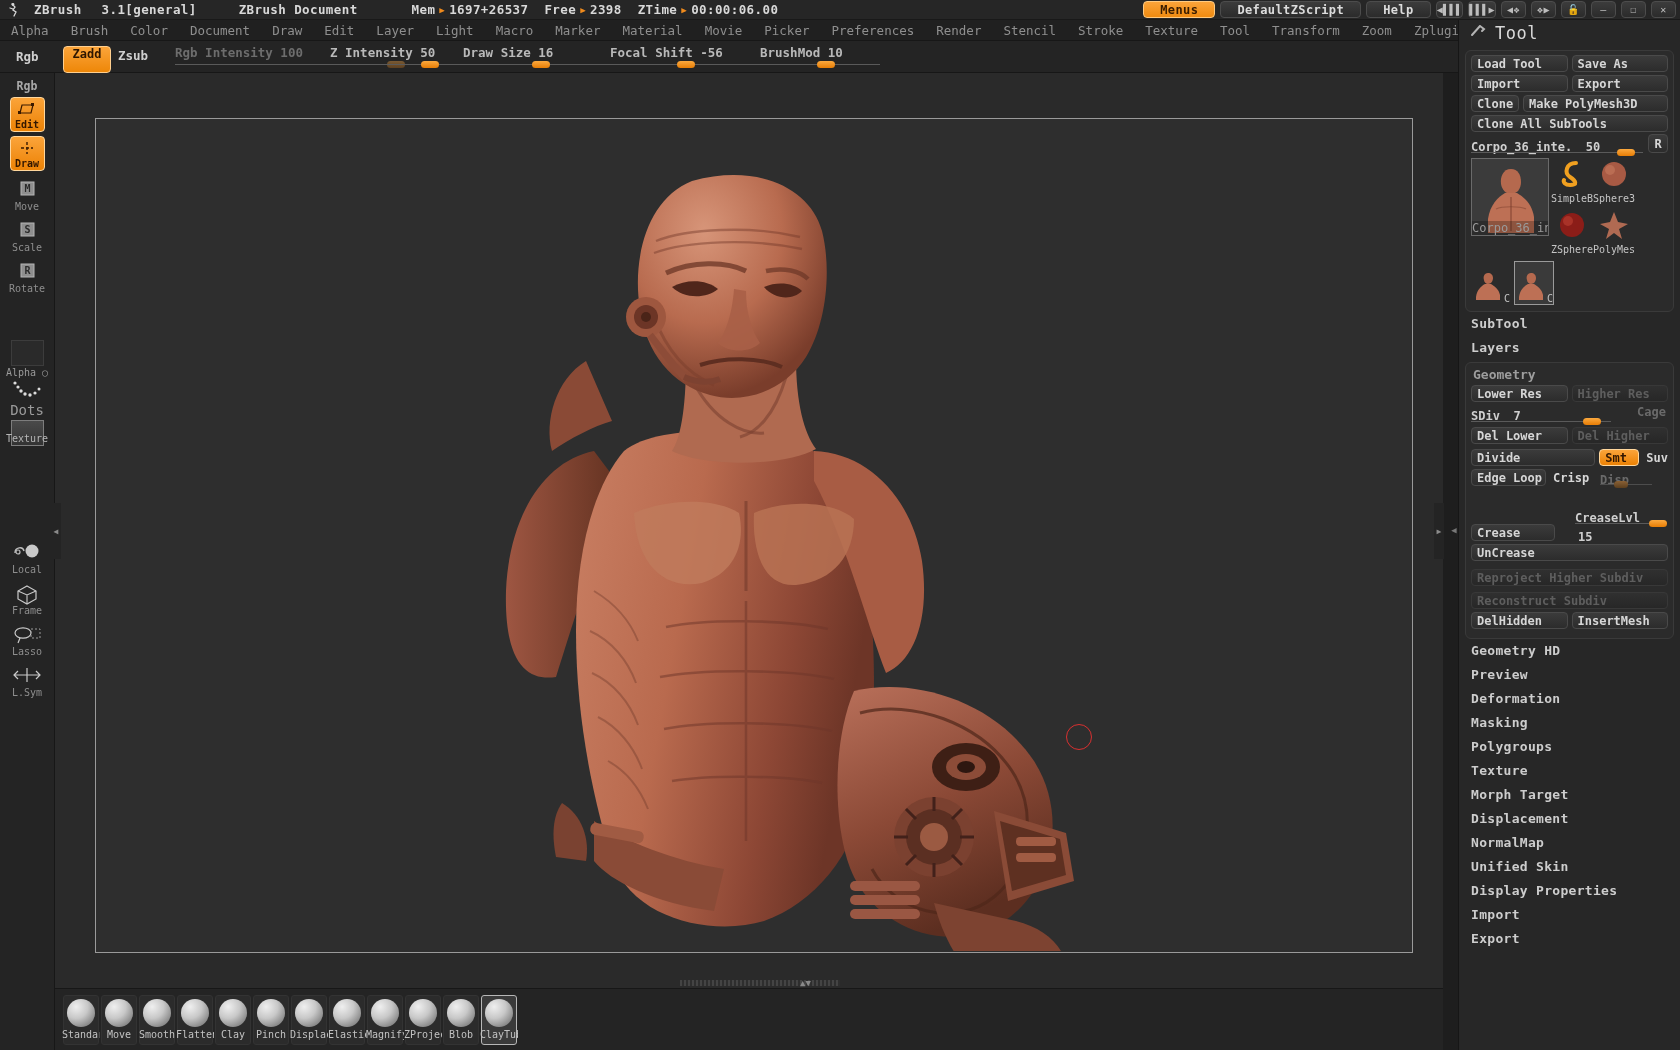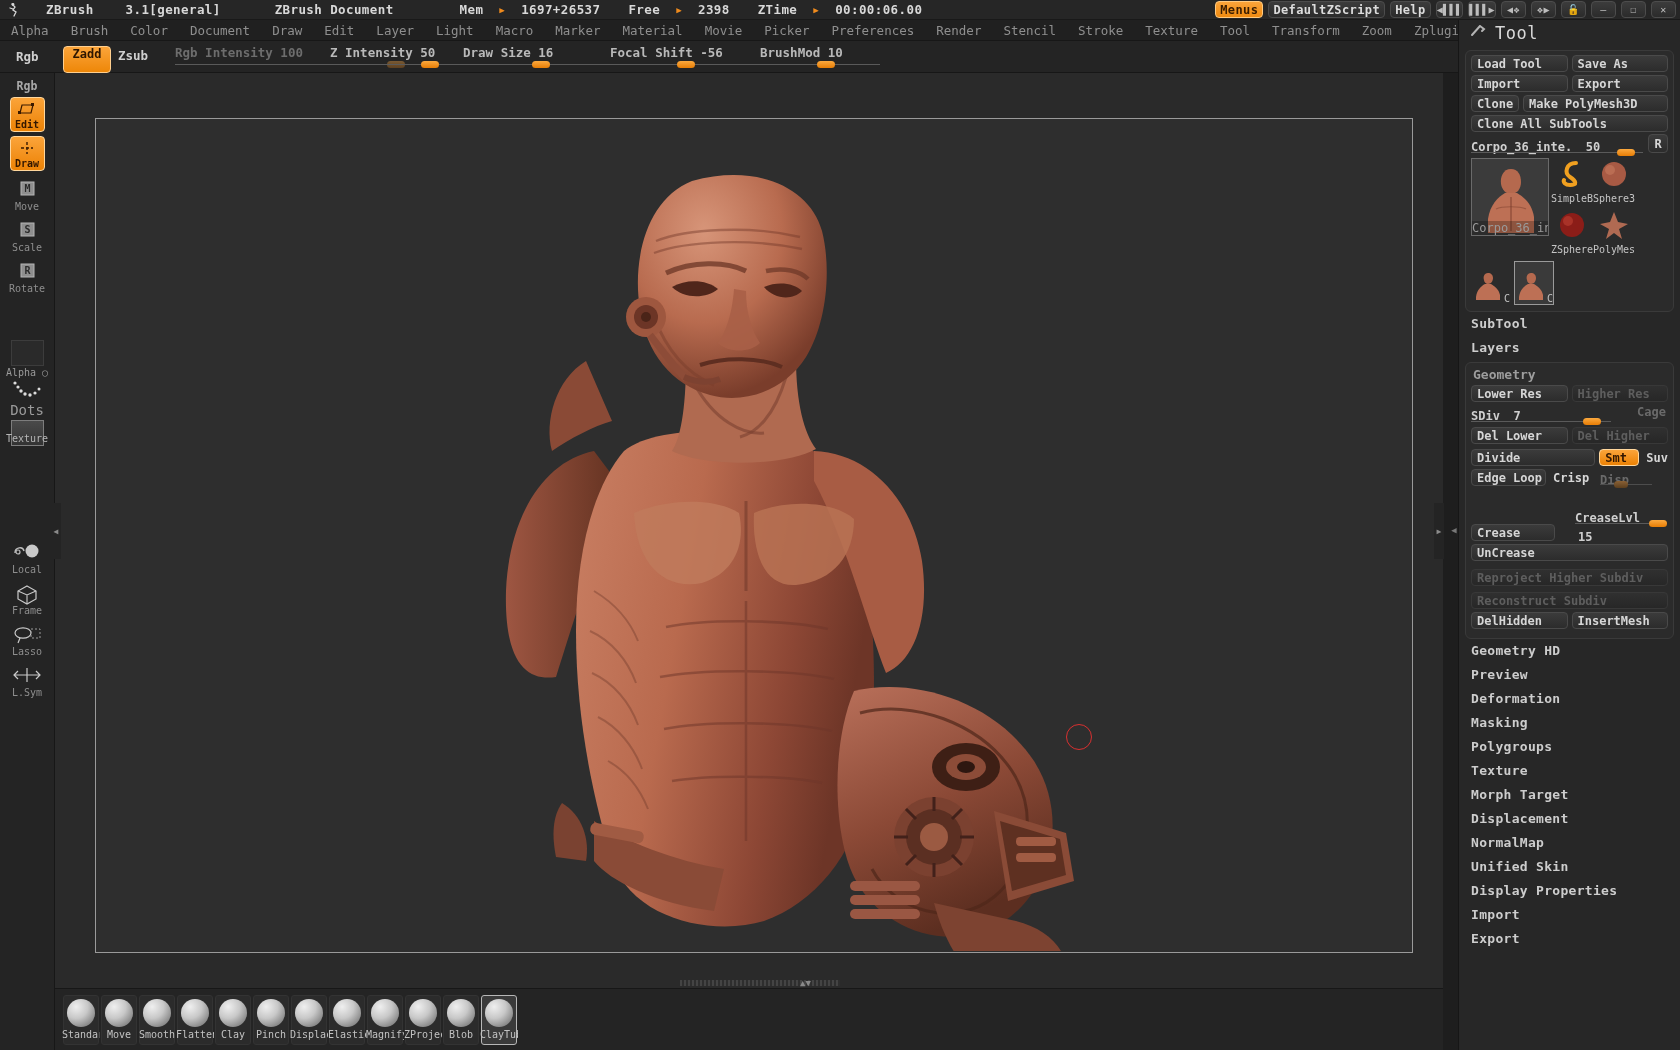--- a/index.html
+++ b/index.html
@@ -8,33 +8,33 @@
     background:#1e1e1e;
     font-family:"DejaVu Sans Mono","Liberation Mono",monospace;
     color:#b9b9b9;
   }
   #app{ position:relative; width:1680px; height:1050px; }
 
   
   .titlebar{
     position:absolute; left:0; top:0; width:1680px; height:20px;
     background:#262626;
-    display:flex; align-items:center; gap:16px;
+    display:flex; align-items:center; gap:4px;
     font-size:12.5px; color:#d8d8d8; letter-spacing:.4px;
     border-bottom:1px solid #191919;
   }
   .tb-logo{ width:22px; height:18px; margin-left:4px; display:flex;align-items:center;justify-content:center;}
   .tb-item{ white-space:nowrap; font-weight:bold;}
   .tb-arrow{ color:#f08b1d; font-size:9px; }
   .tb-right{ position:absolute; right:4px; top:1px; display:flex; align-items:center; gap:5px;}
   .btn3d{
     background:linear-gradient(#3c3c3c,#2b2b2b);
     border:1px solid #4c4c4c; border-radius:4px;
     color:#dcdcdc; font-size:12px; font-weight:bold;
-    padding:1px 4px; height:17px; line-height:14px; white-space:nowrap;
+    padding:1px 16px; height:17px; line-height:14px; white-space:nowrap;
   }
   .btn3d.orange{
     background:linear-gradient(#fba43a,#ef8a10);
     border:1px solid #ffca80; color:#3a1d00;
   }
   .icobtn{
     background:linear-gradient(#3c3c3c,#2b2b2b);
     border:1px solid #4c4c4c; border-radius:4px;
     height:17px; min-width:25px; display:flex; align-items:center; justify-content:center;
     color:#bdbdbd; font-size:10px;

